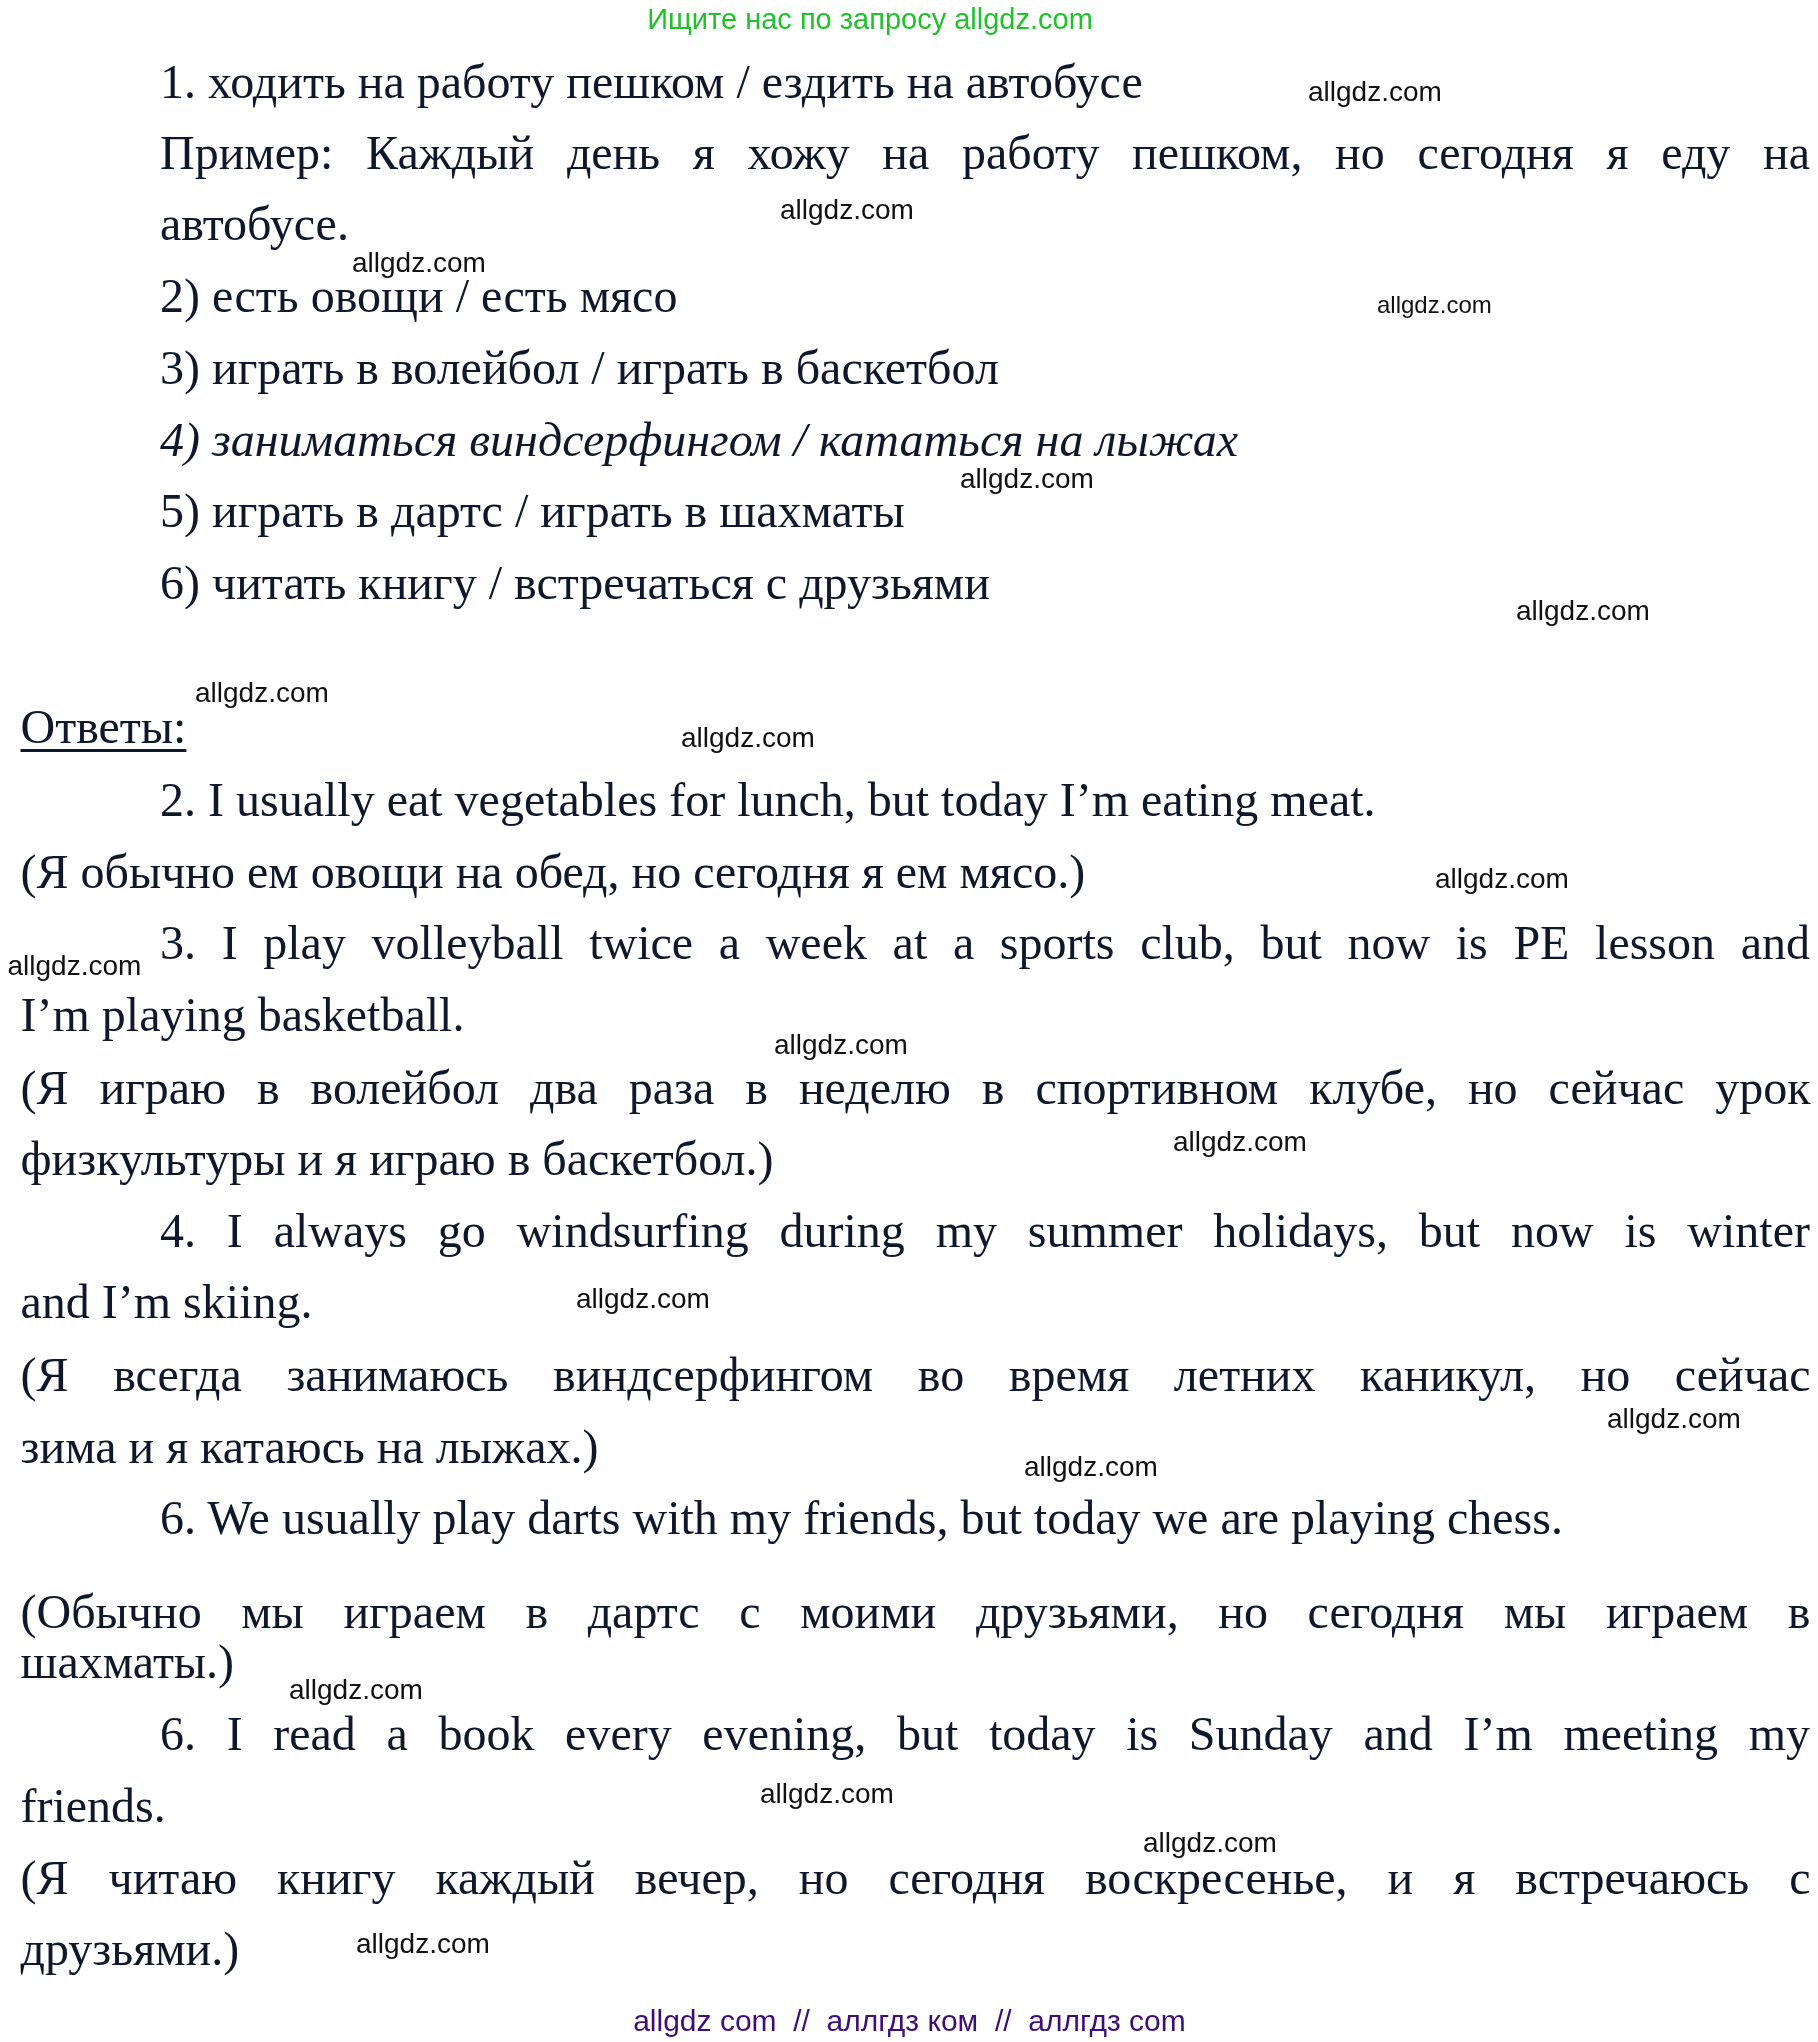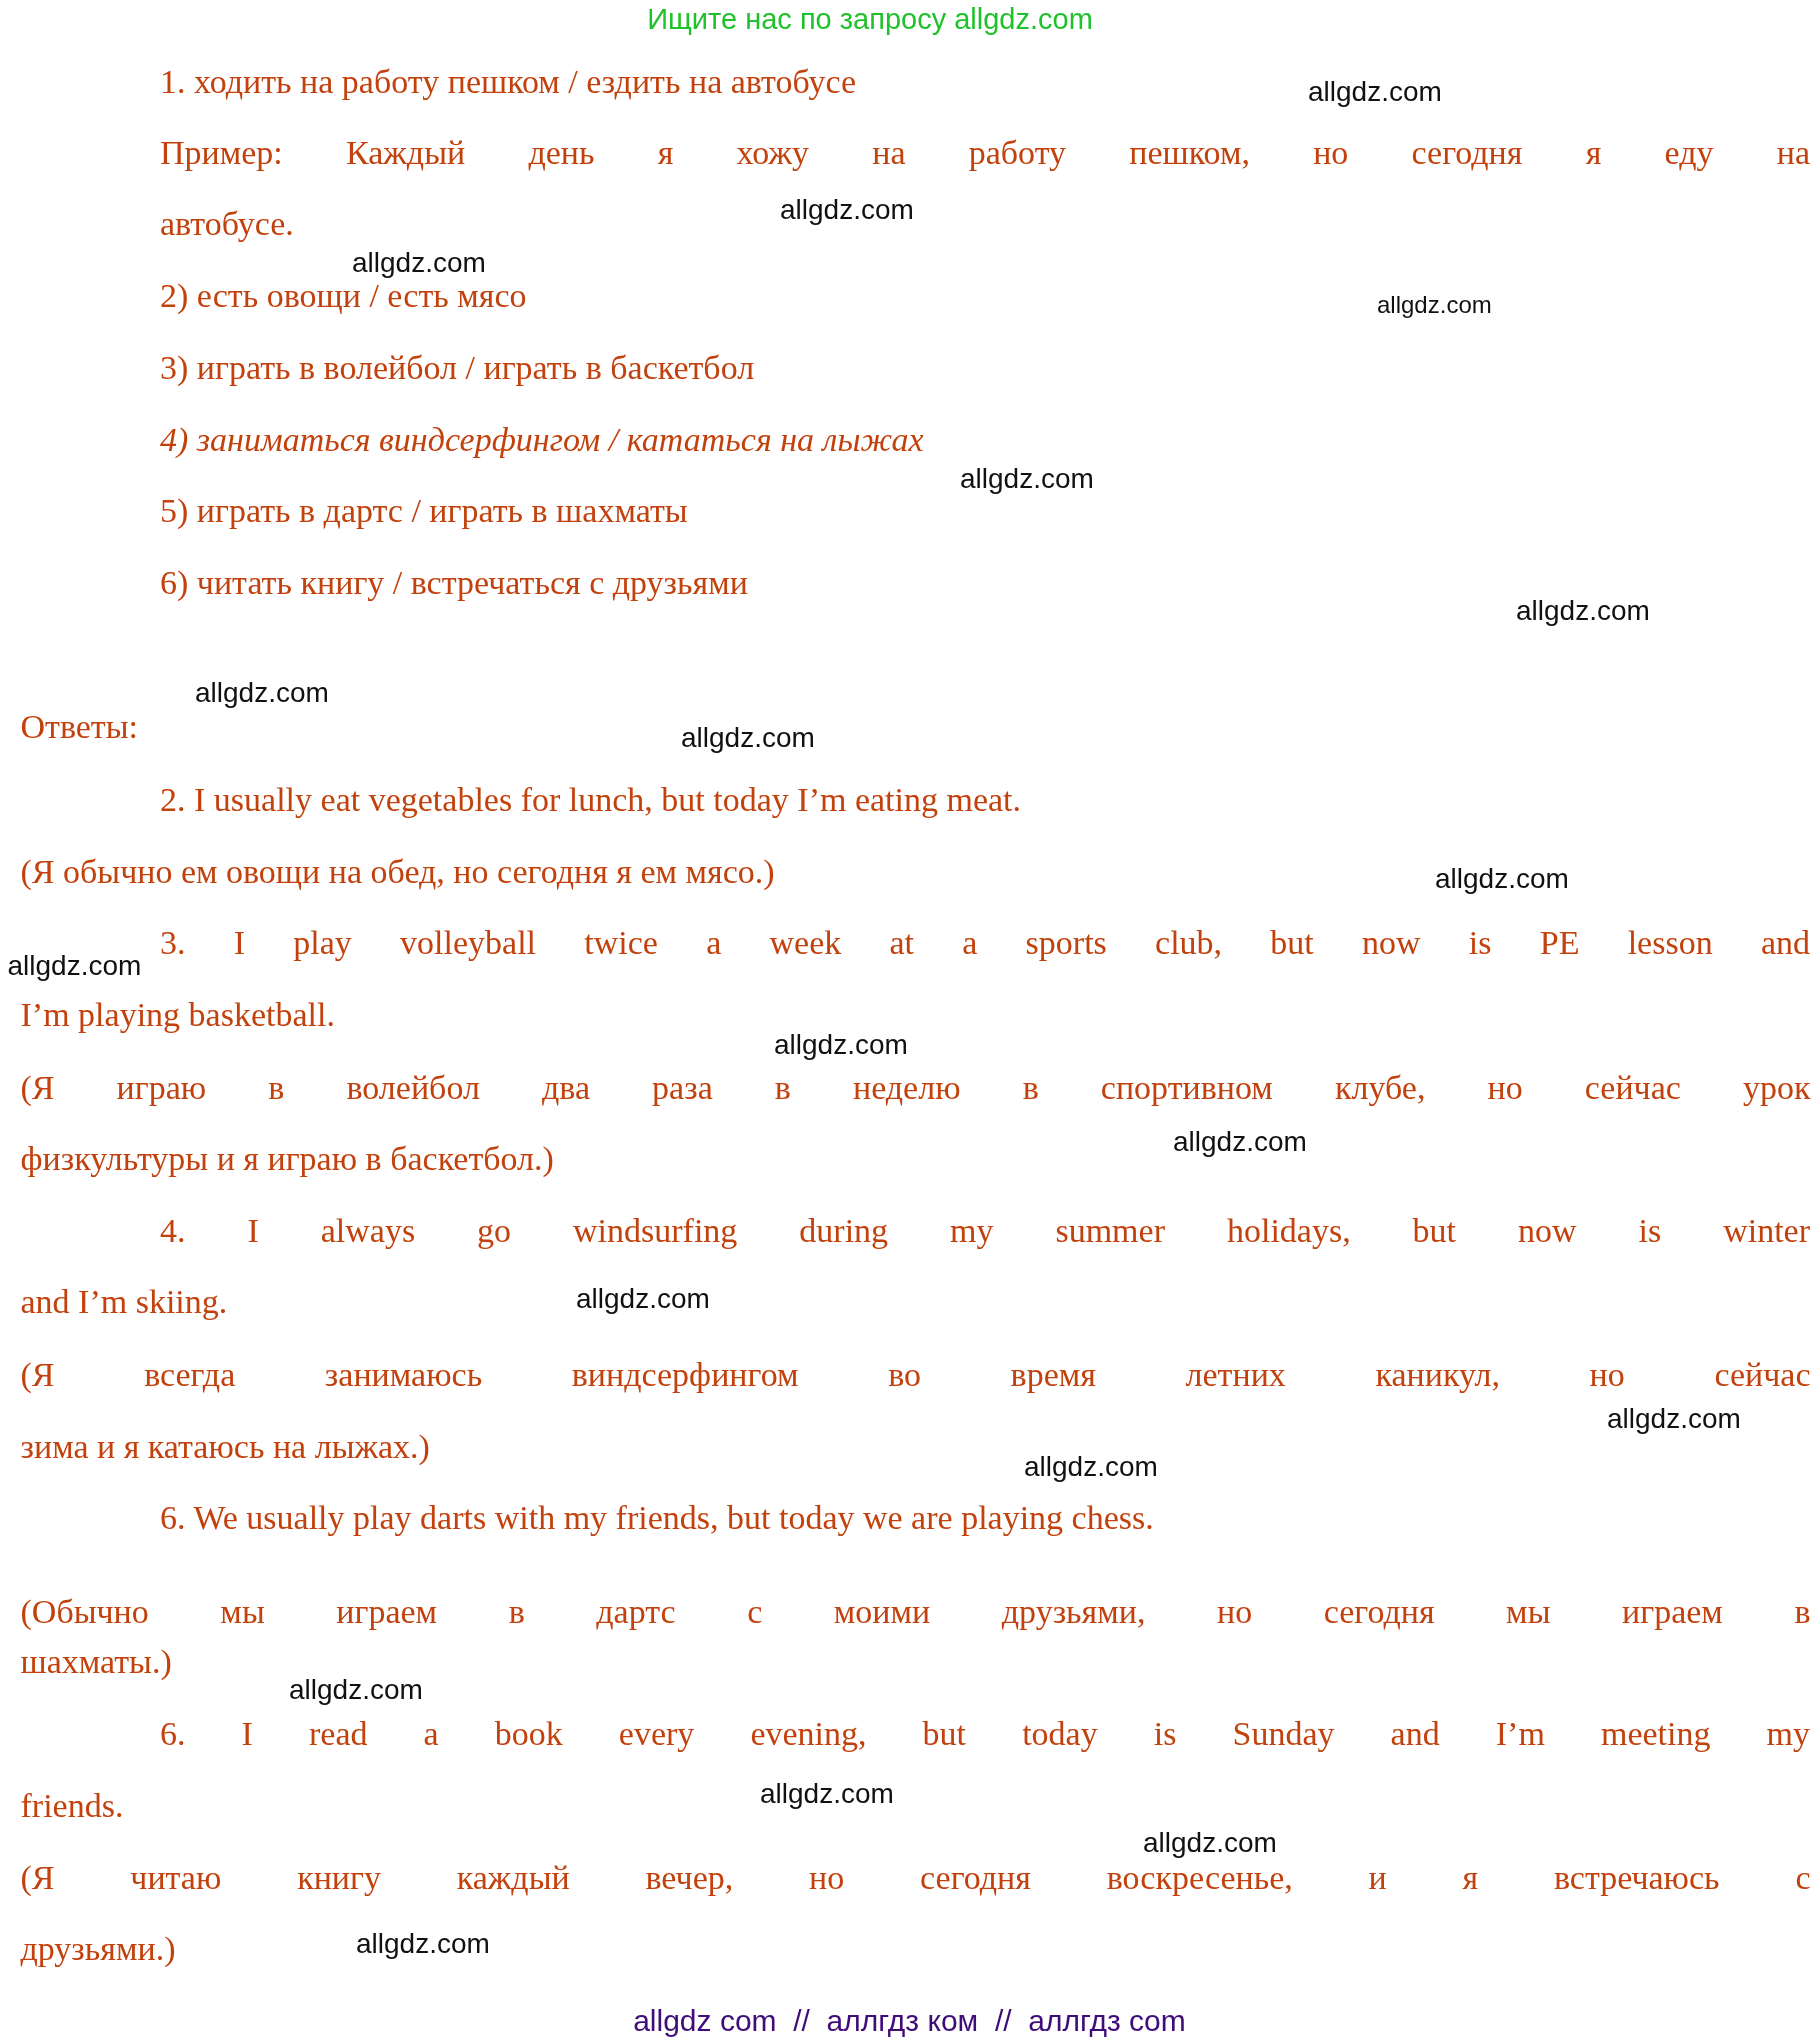--- a/index.html
+++ b/index.html
@@ -34,40 +34,41 @@
       text-align: center;
       font-family: "Liberation Sans", sans-serif;
       font-size: 30px;
       line-height: 39px;
       color: #3f0d7a;
       white-space: pre;
     }
     .line {
       position: absolute;
       font-family: "Liberation Serif", serif;
-      font-size: 34px;
+      font-size: 48px;
       line-height: 56px;
       white-space: nowrap;
-      color: #c2410c;
+      color: #0f172a;
     }
     .justify {
       left: 20.5px;
       width: 1790px;
       text-align: justify;
       text-align-last: justify;
       white-space: normal;
     }
     .indent-just {
       left: 160px;
       width: 1650px;
       text-align: justify;
       text-align-last: justify;
       white-space: normal;
     }
     .underline {
+      text-decoration: underline;
       text-decoration-thickness: 2.8px;
       text-underline-offset: 5.6px;
     }
     .wm {
       position: absolute;
       font-family: "Liberation Sans", sans-serif;
       font-size: 28px;
       line-height: 32px;
       color: #111;
       white-space: nowrap;

